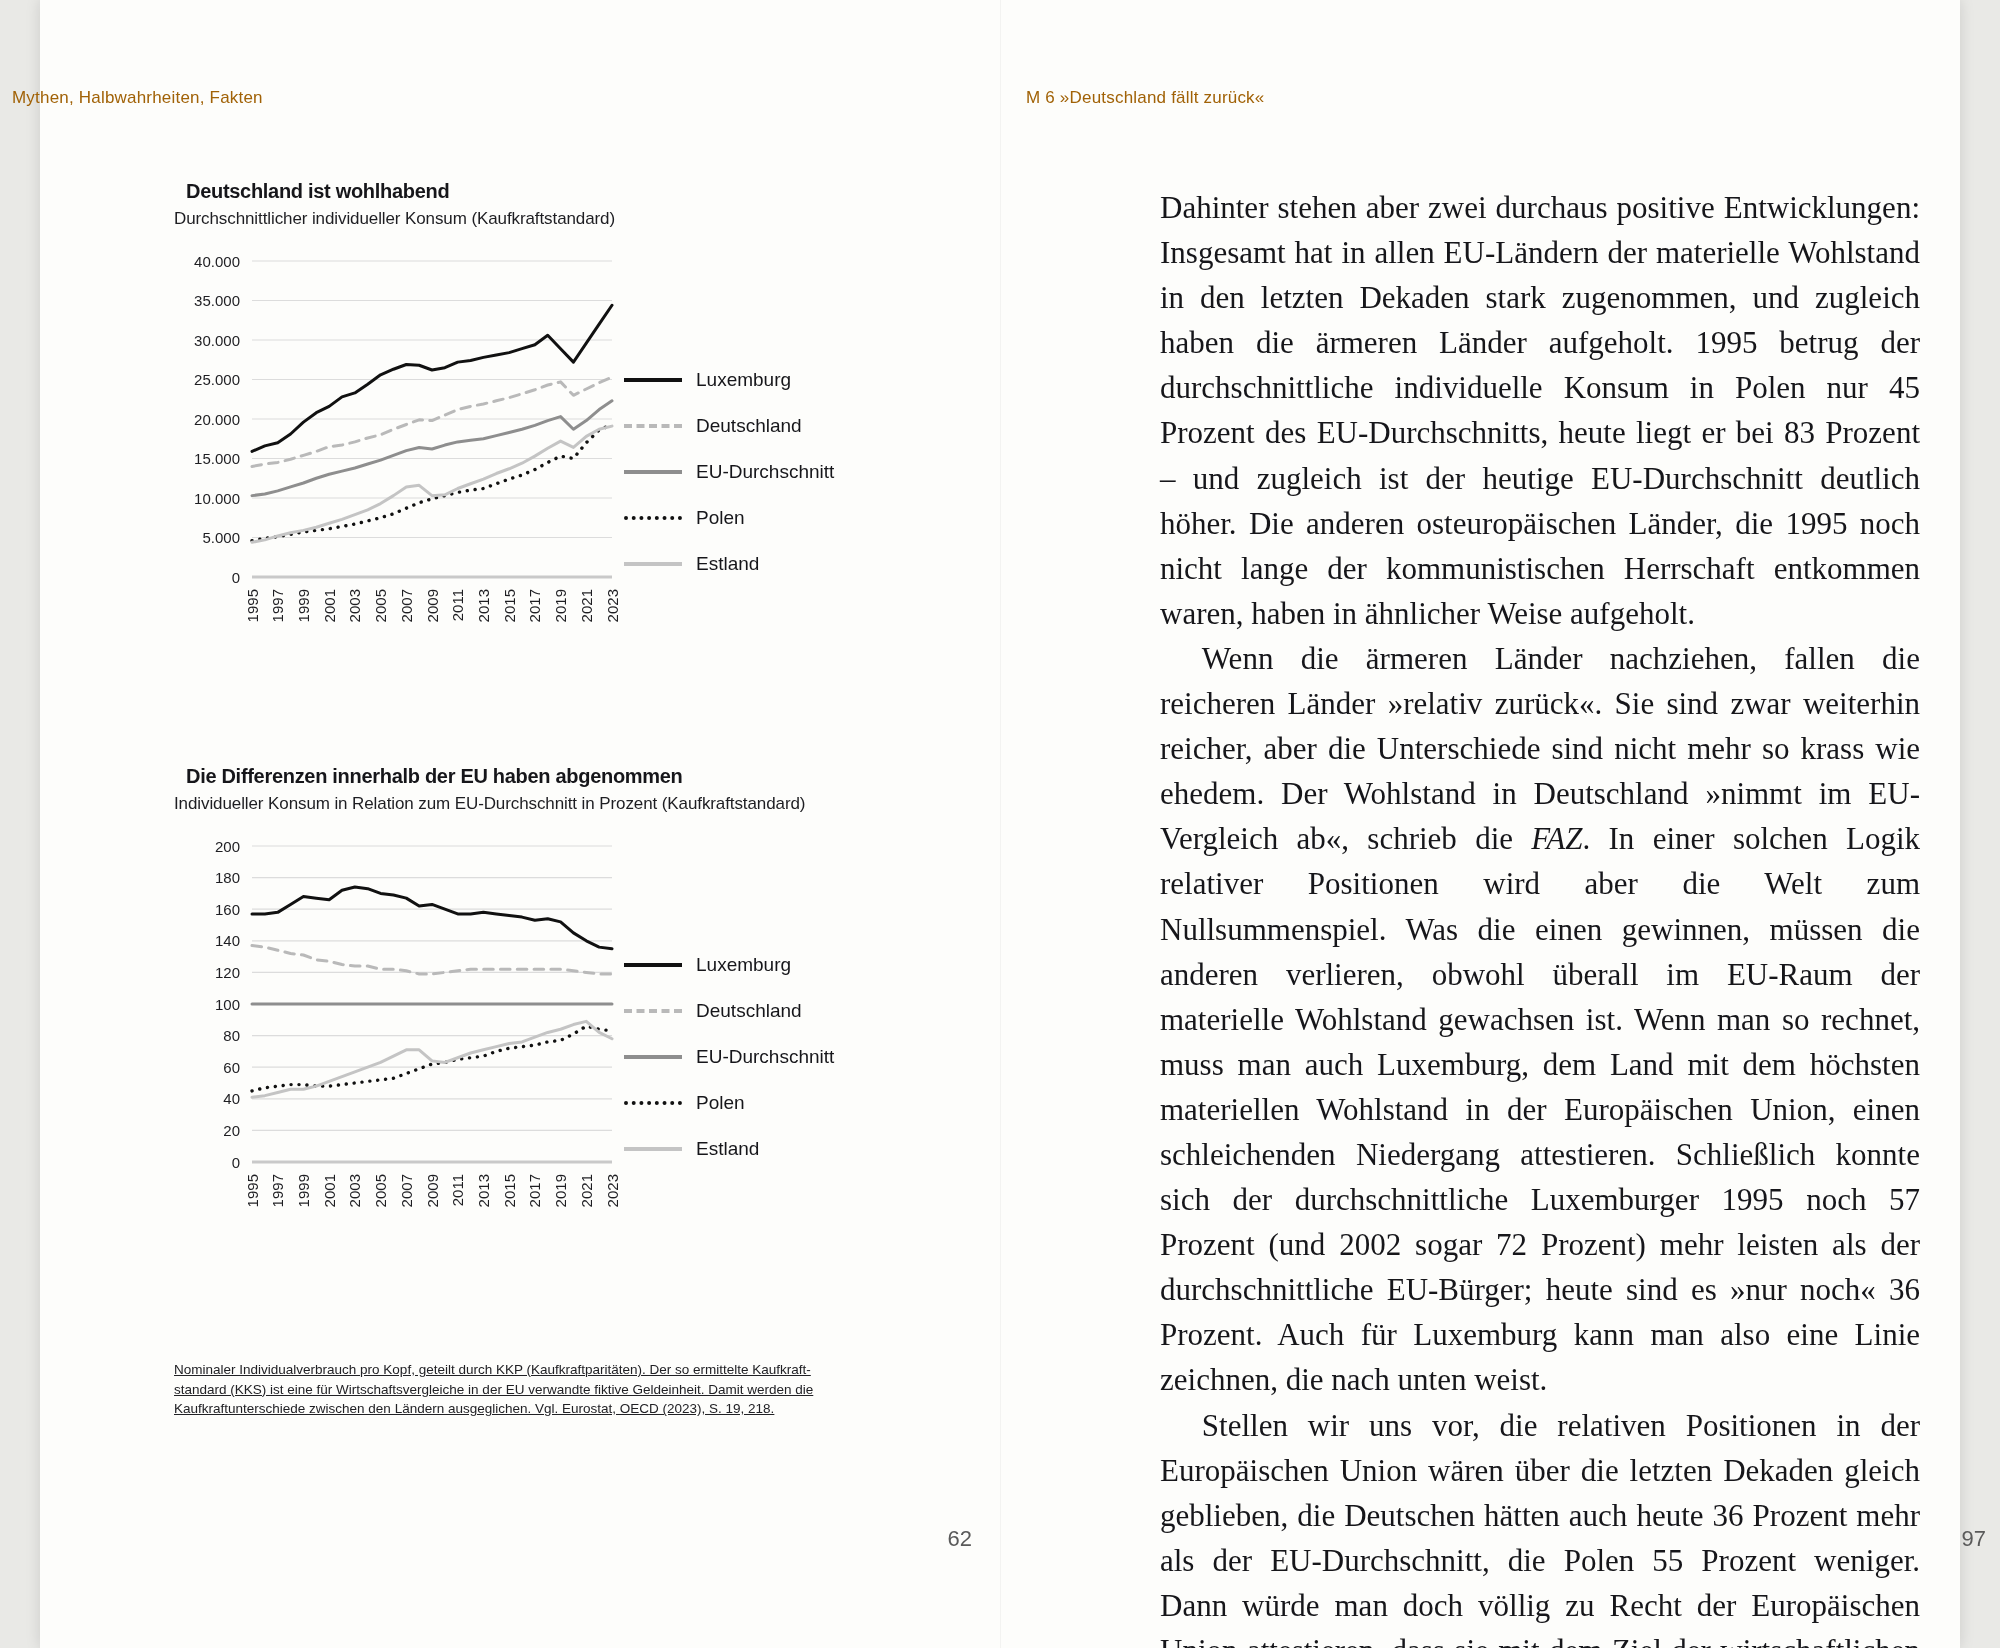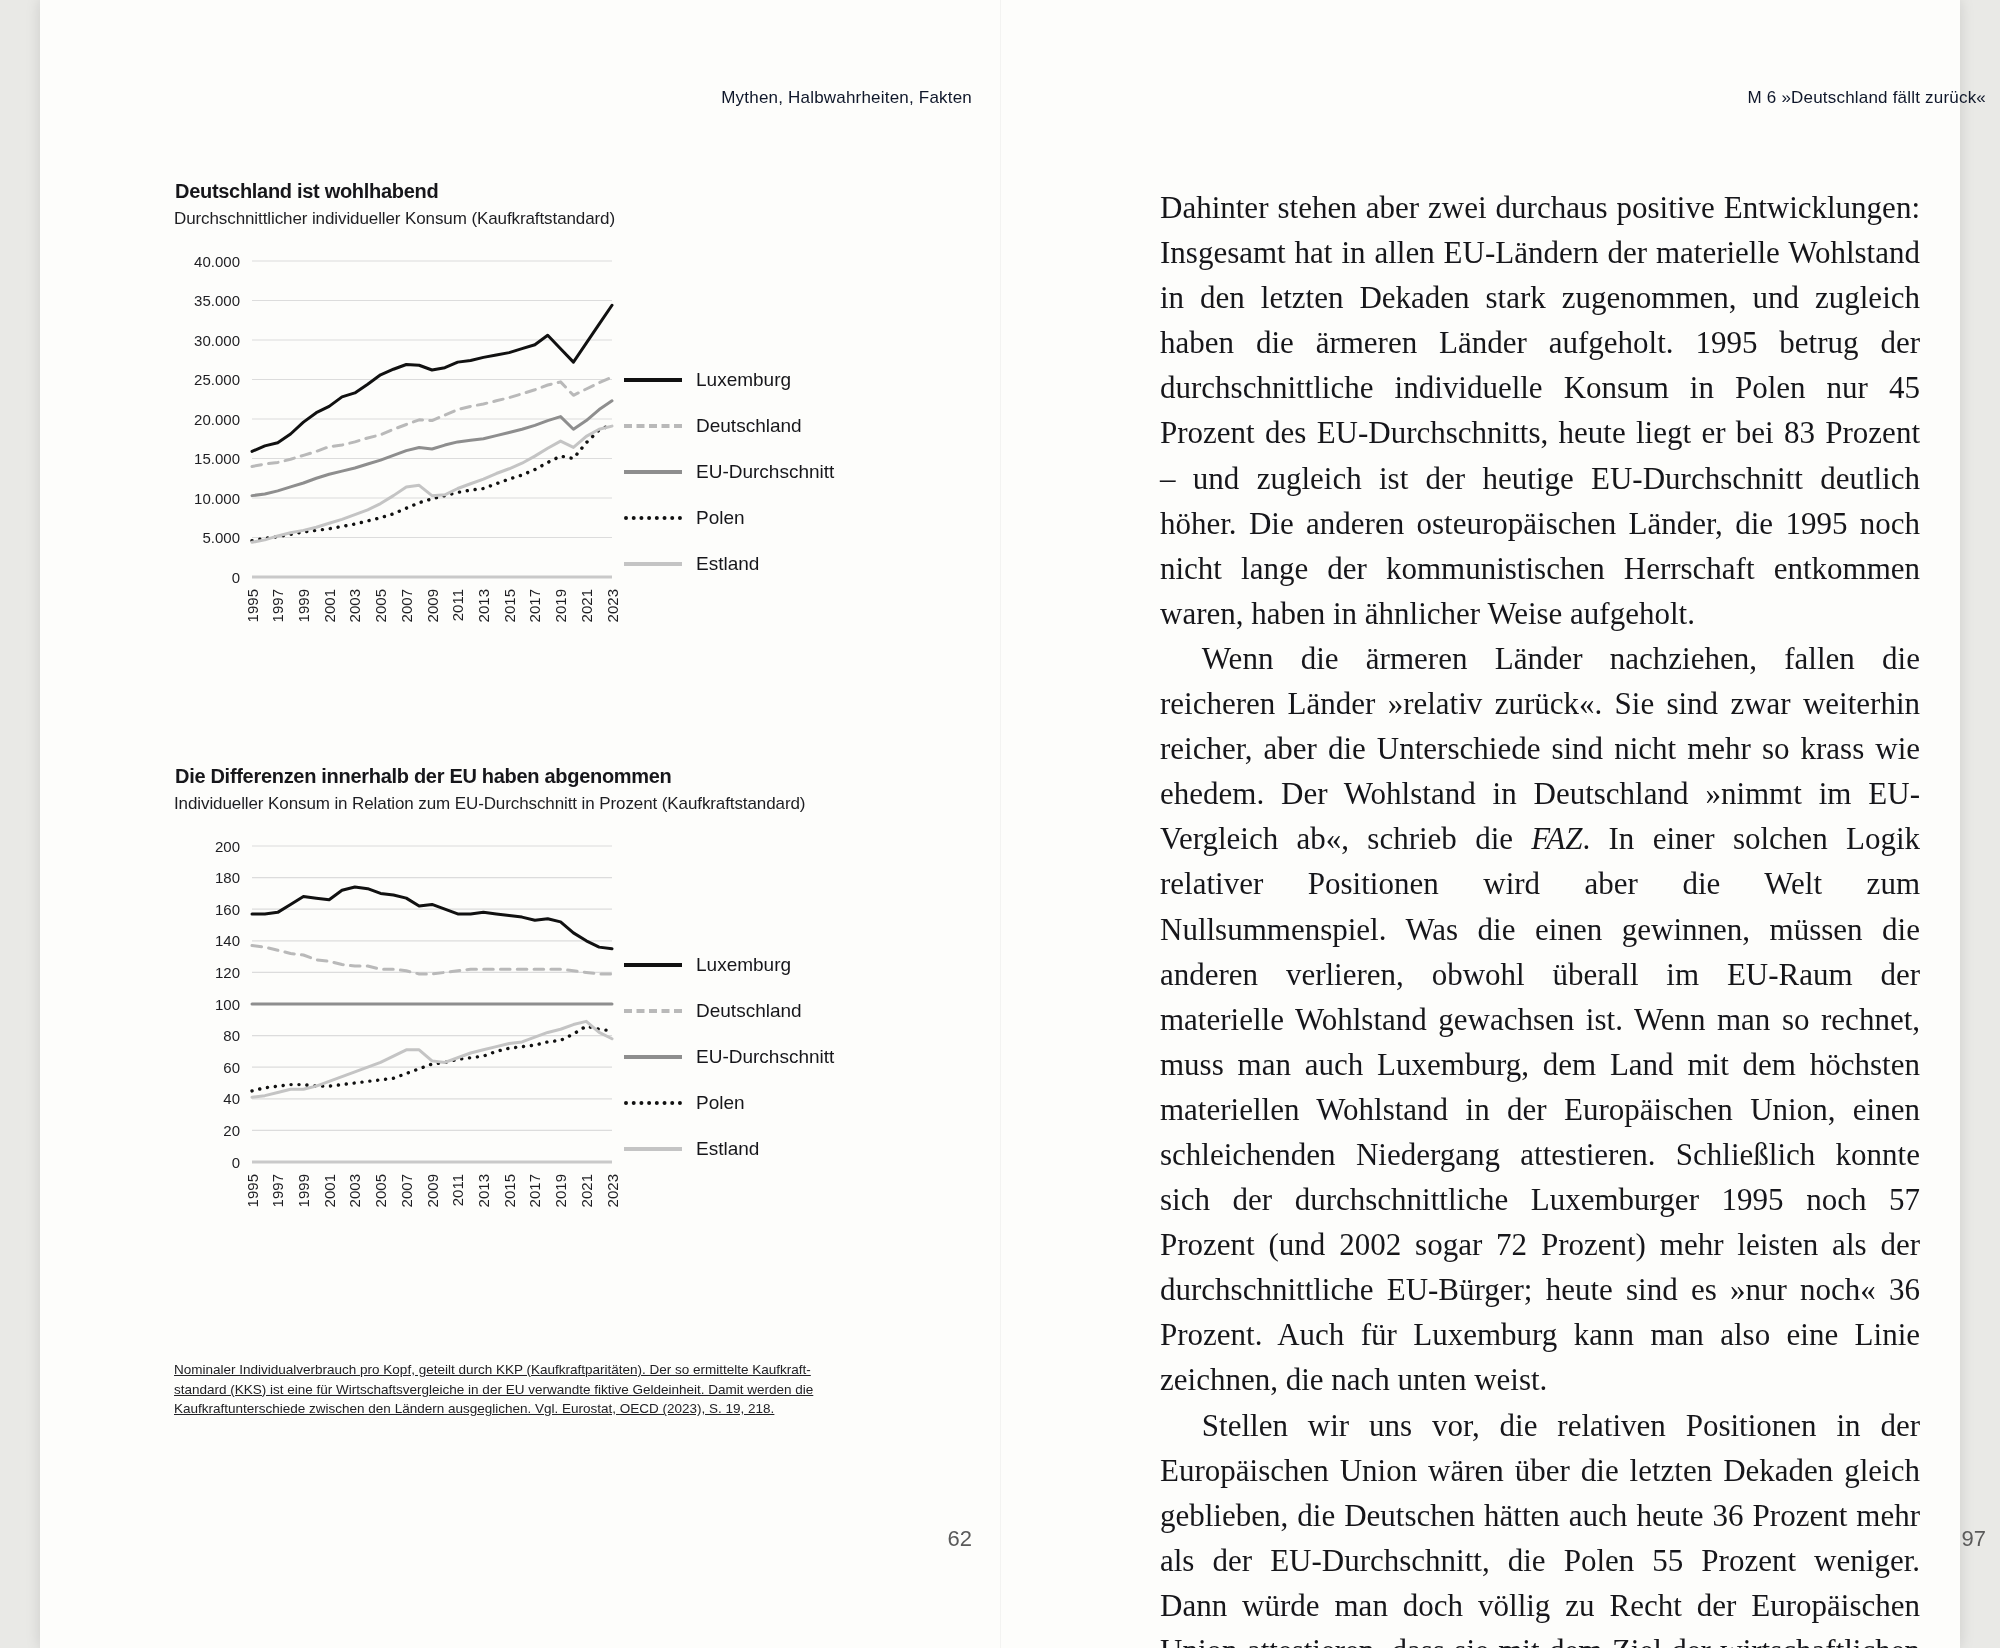--- a/index.html
+++ b/index.html
@@ -20,21 +20,21 @@
   .page-left  { width:960px; }
   .page-right { width:960px; }
   .gutter-line {
     position:absolute; left:960px; top:0; width:1px; height:100%;
     background:linear-gradient(to right, rgba(0,0,0,0.06), rgba(0,0,0,0.02));
   }
 
   
   .runhead {
     position:absolute; top:88px; width:100%;
-    text-align:right; font-size:17px; color:#0f172a;
+    text-align:left; font-size:17px; color:#a16207;
     letter-spacing:0.2px;
     font-family:"Liberation Sans", sans-serif;
   }
   .runhead.left-rh  { left:-28px; }
   .runhead.right-rh { left:26px; }
 
   
   .folio {
     position:absolute; bottom:96px; width:100%;
     text-align:right; font-size:22px; color:#5a5a5a;
@@ -44,21 +44,21 @@
 
   
   .chart-block { position:absolute; left:134px; width:760px; }
   .chart-1 { top:180px; }
   .chart-2 { top:765px; }
 
   .ch-title {
     font-size:20px; font-weight:bold; color:#16161a;
     font-family:"Liberation Sans", sans-serif;
     letter-spacing:-0.3px;
-    margin:0 0 6px 1px;
+    margin:0 0 6px 12px;
   }
   .ch-sub {
     font-size:17px; color:#1e1e22; margin:0 0 18px 0;
     letter-spacing:-0.1px;
   }
 
   .plotwrap { position:relative; }
   .plot-svg { display:block; }
 
   .legend {

